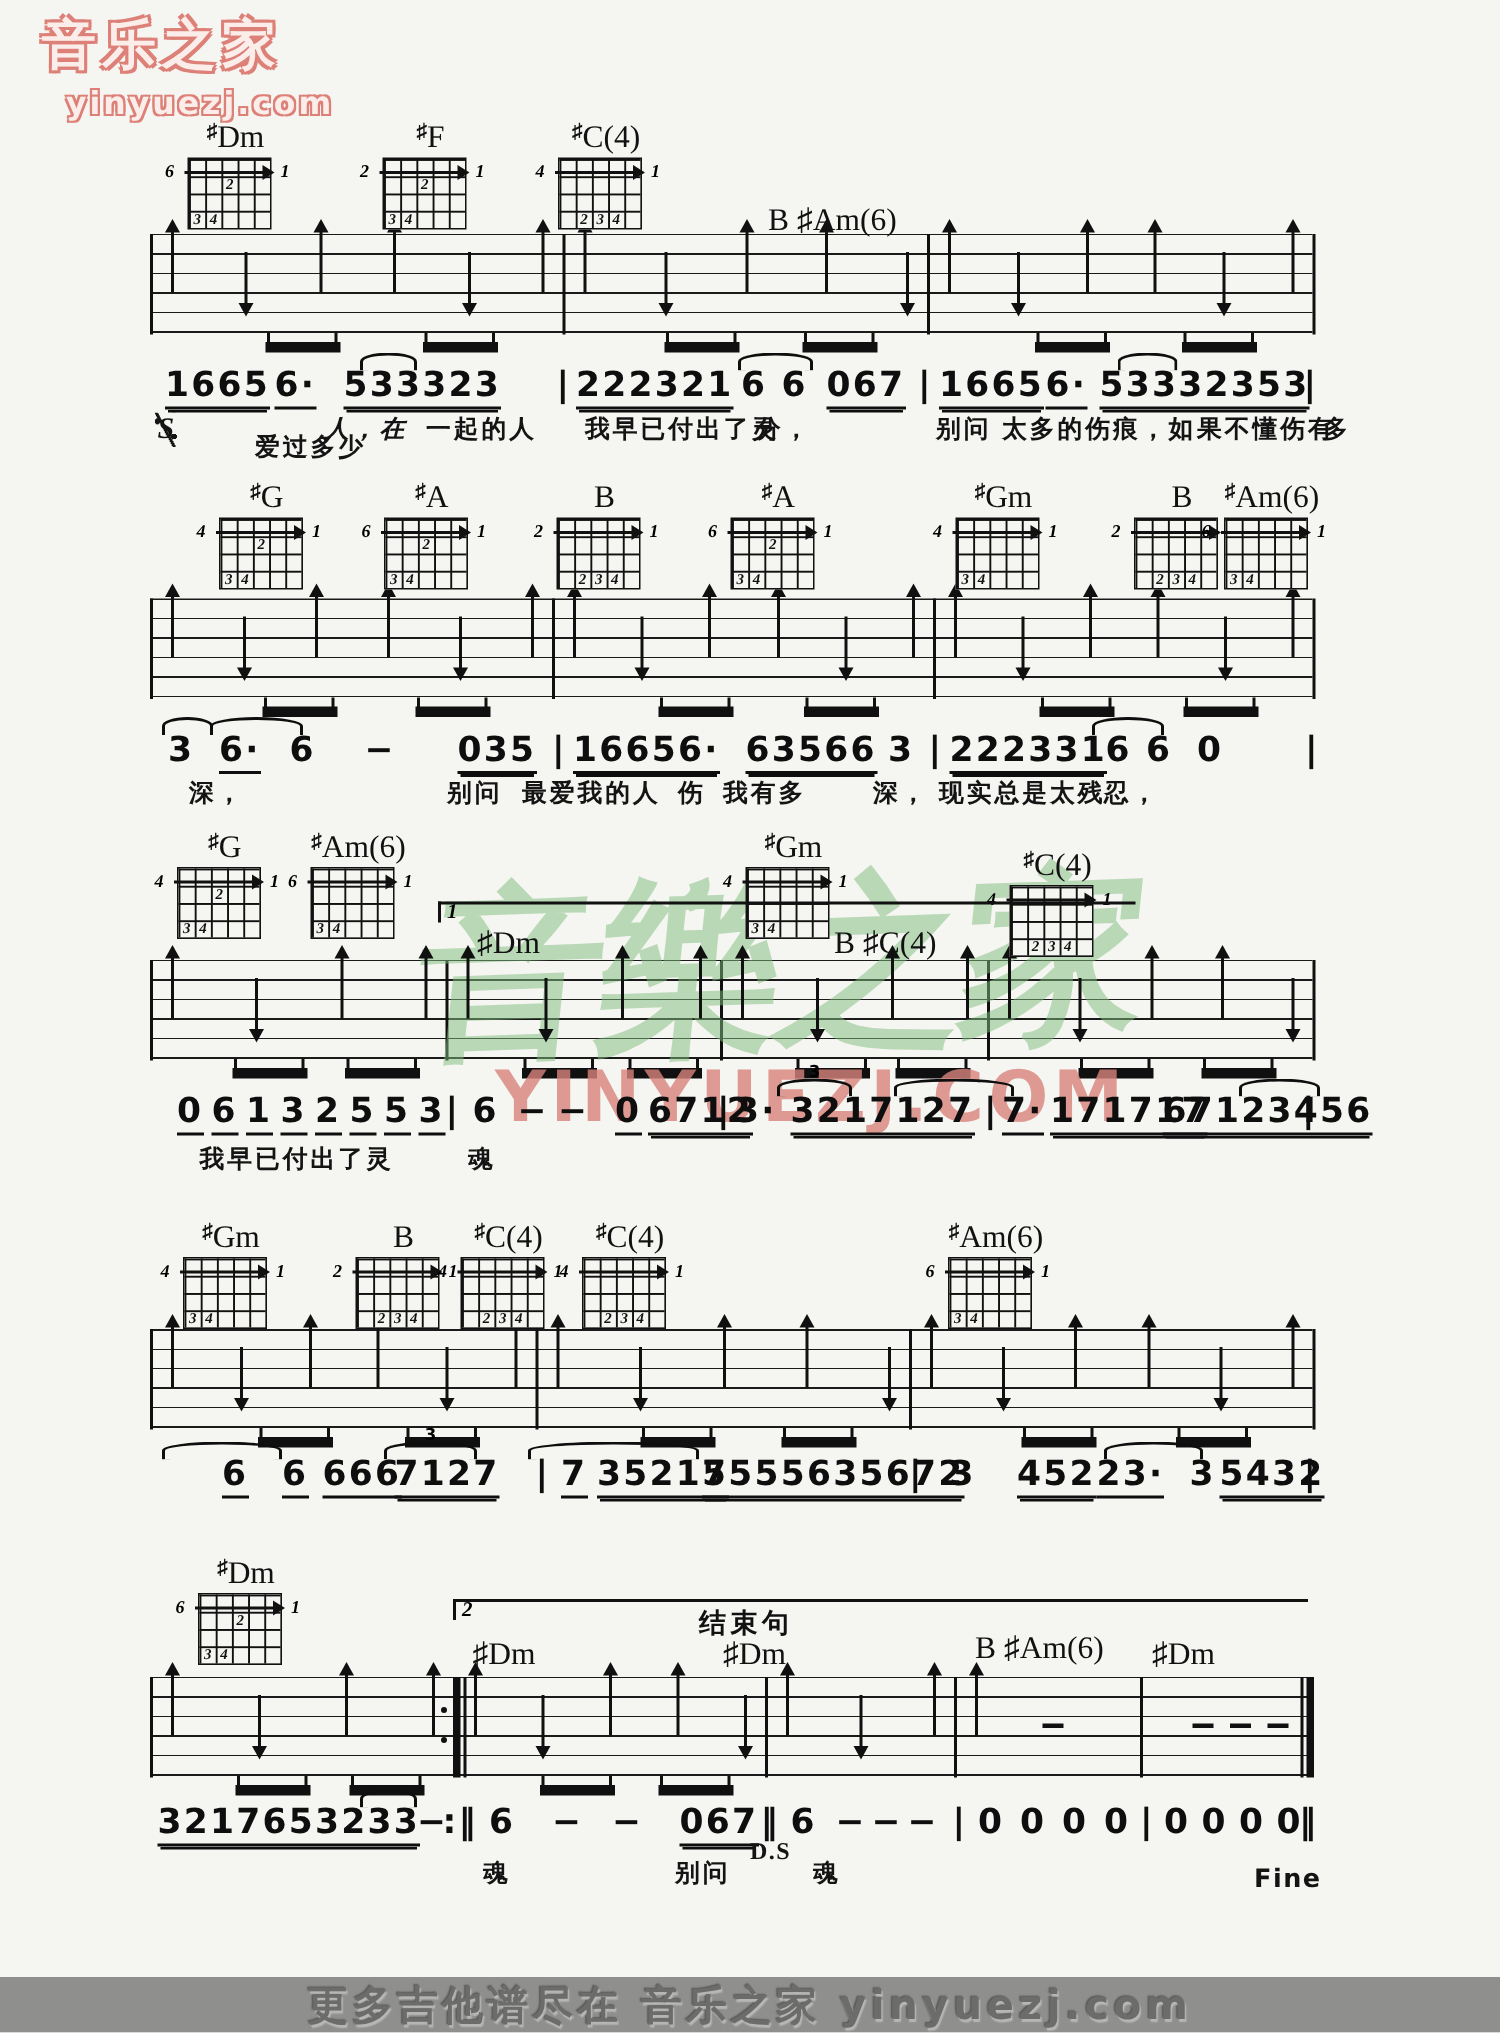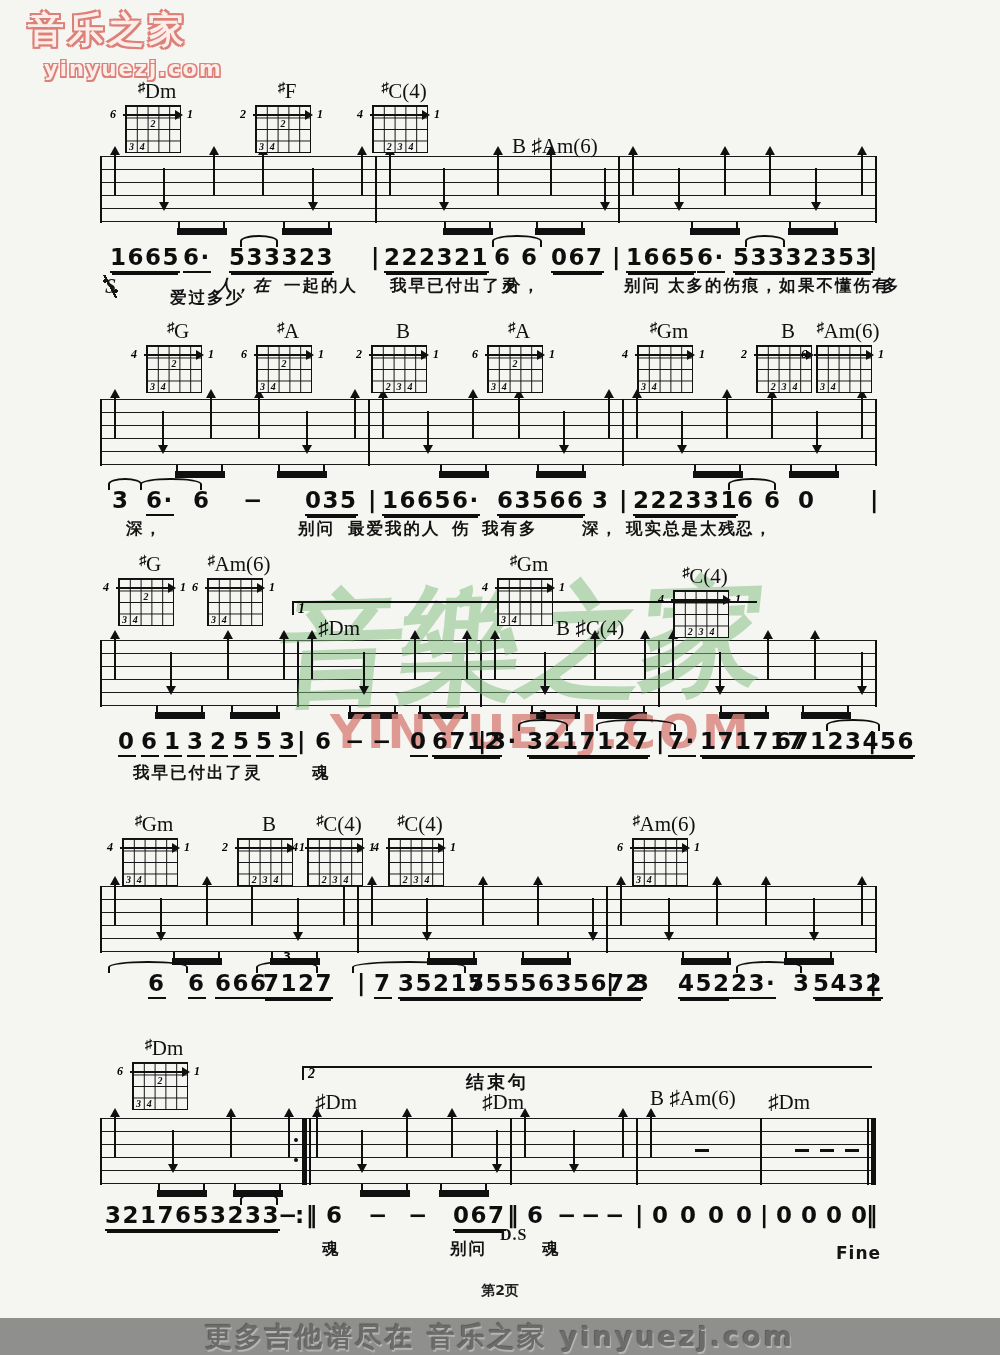--- a/index.html
+++ b/index.html
@@ -649,18 +649,17 @@
       <div class="tok" style="left: 851px; top: 1202px;">0</div>
       <div class="tok" style="left: 866px; top: 1202px;">‖</div>
       <div class="slur" style="left: 240px; top: 1193px; width: 34px;"></div>
       <div class="lyr" style="left: 322px; top: 1238px;">魂</div>
       <div class="lyr" style="left: 450px; top: 1238px;">别问</div>
       <div class="lyr ds" style="left: 500px; top: 1238px;">D.S</div>
       <div class="lyr" style="left: 542px; top: 1238px;">魂</div>
       <div class="lyr fine" style="left: 836px; top: 1238px;">Fine</div>
     </div>
 
-  <div class="pagenum">第2页</div>
 
   <div class="banner">
     <span class="btxt">更多吉他谱尽在 音乐之家 yinyuezj.com</span>
   </div>
 </div>
 
 </body></html>

